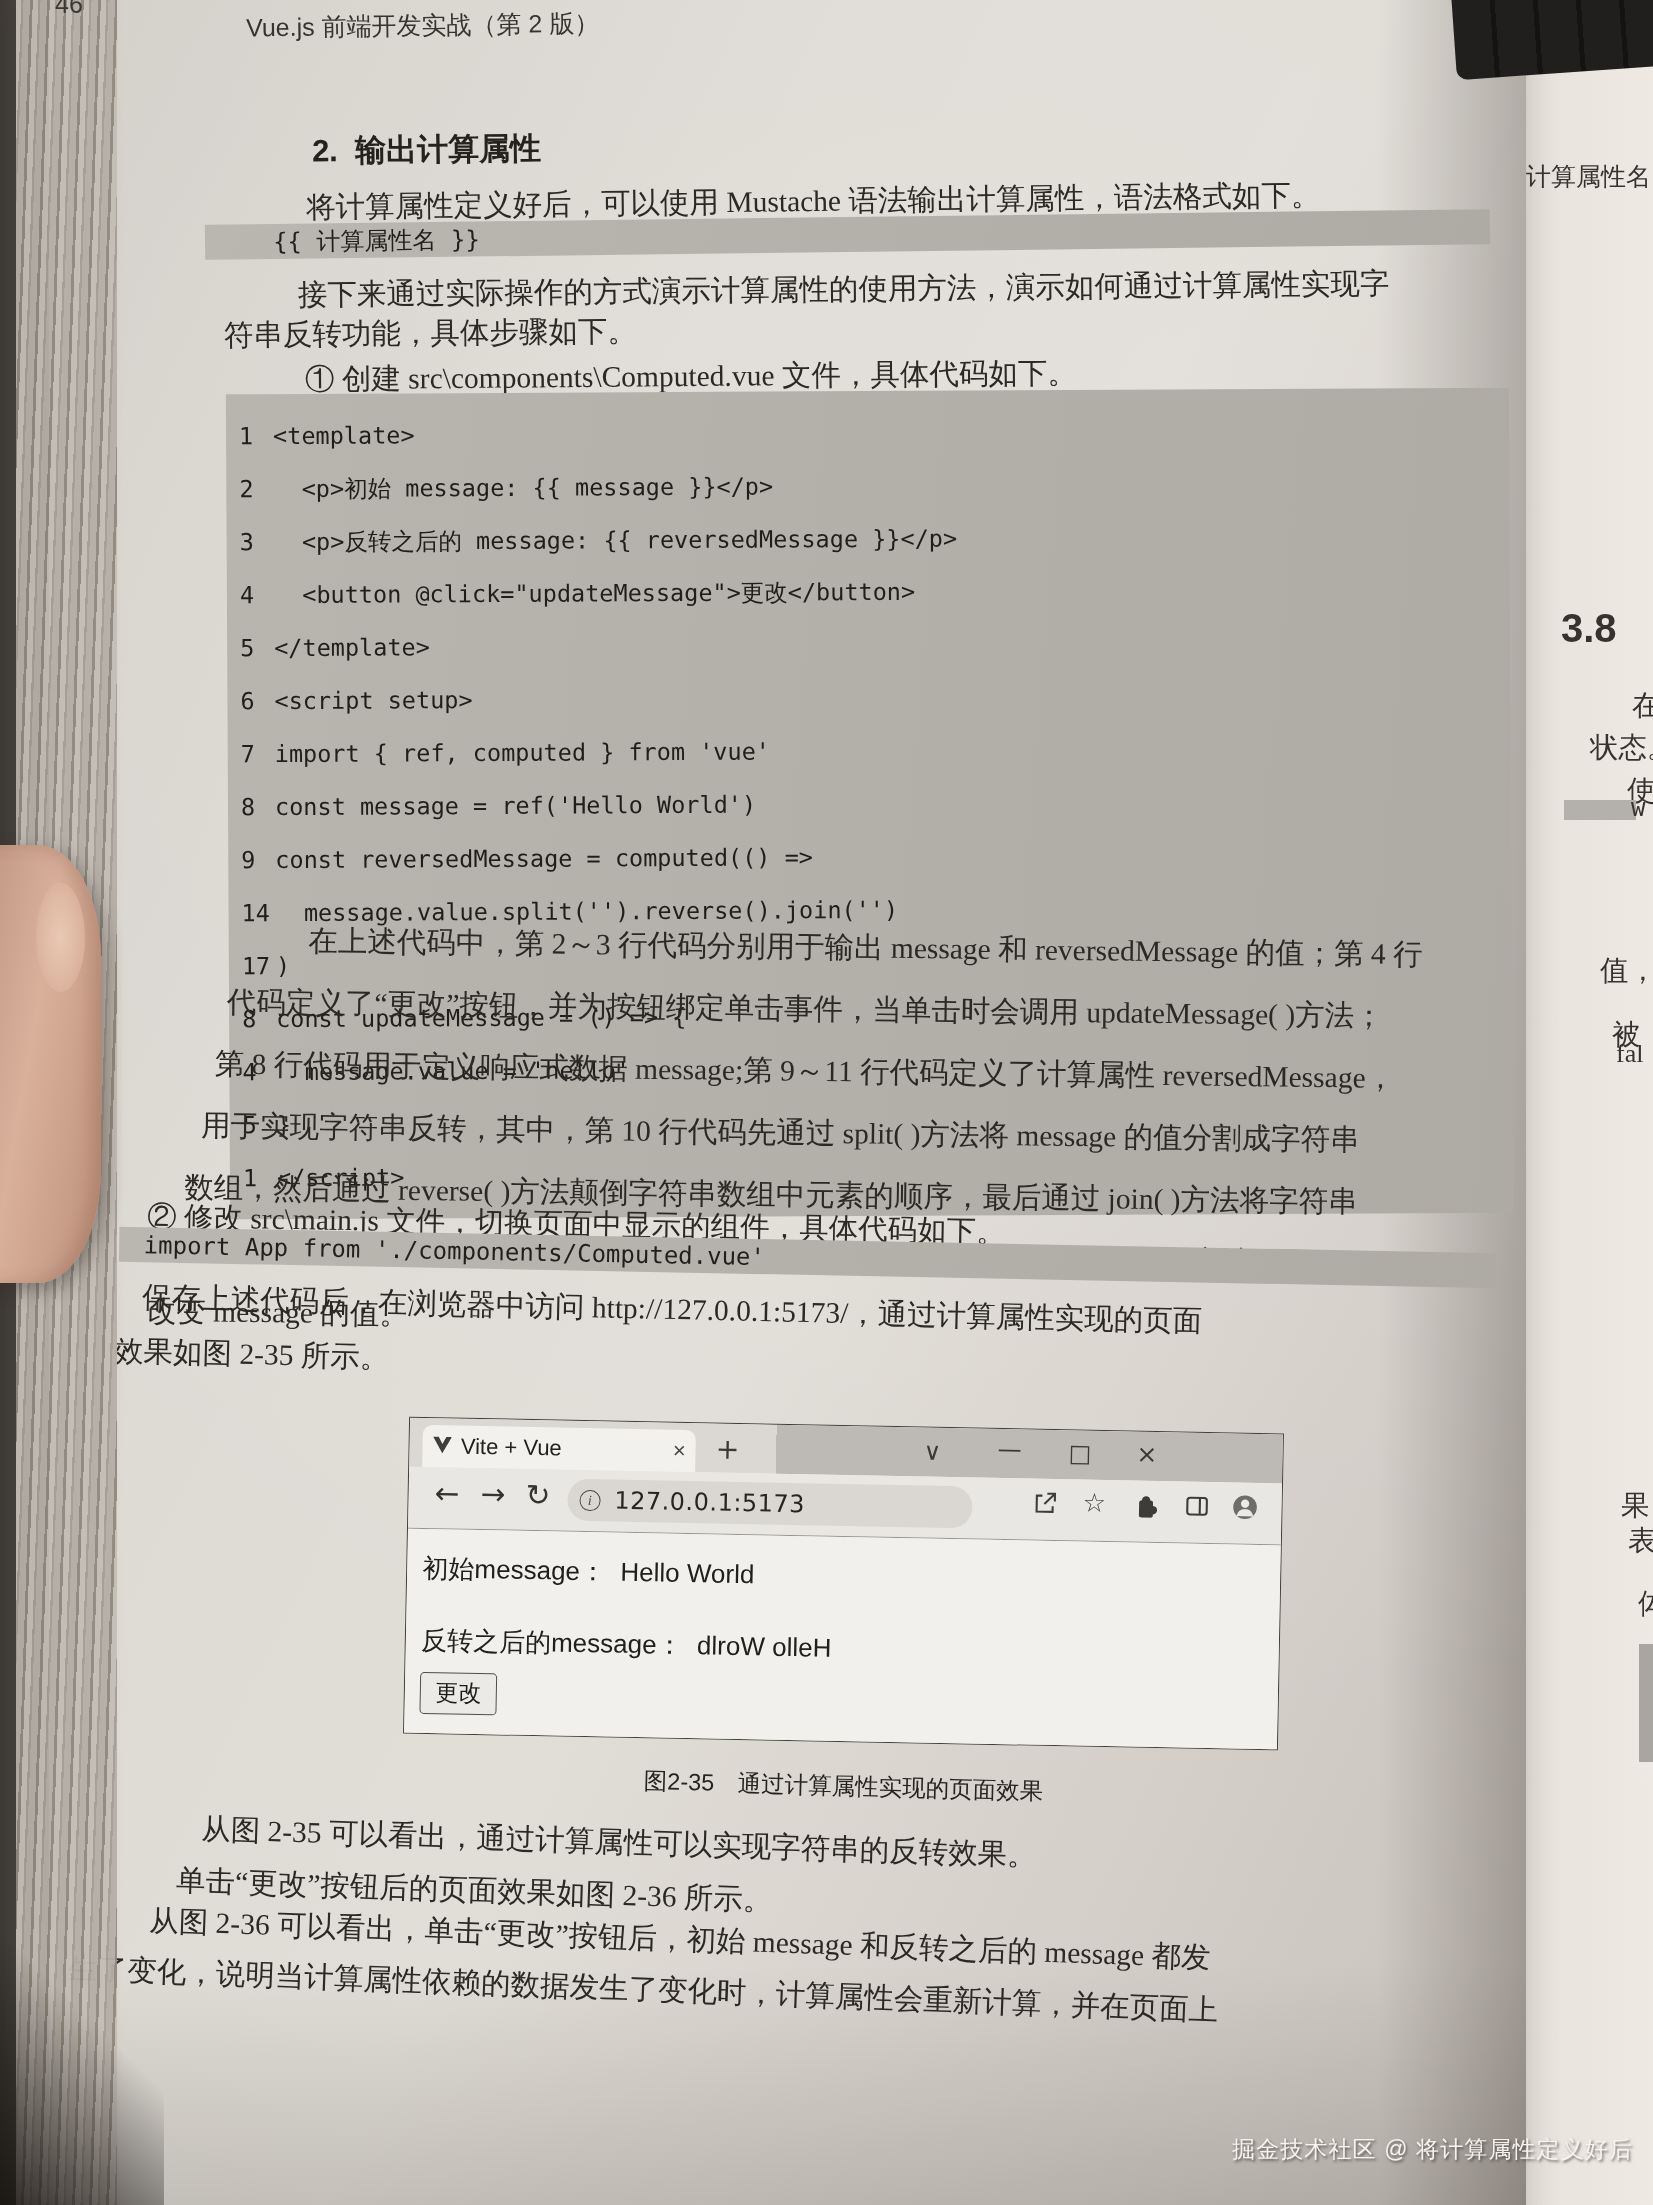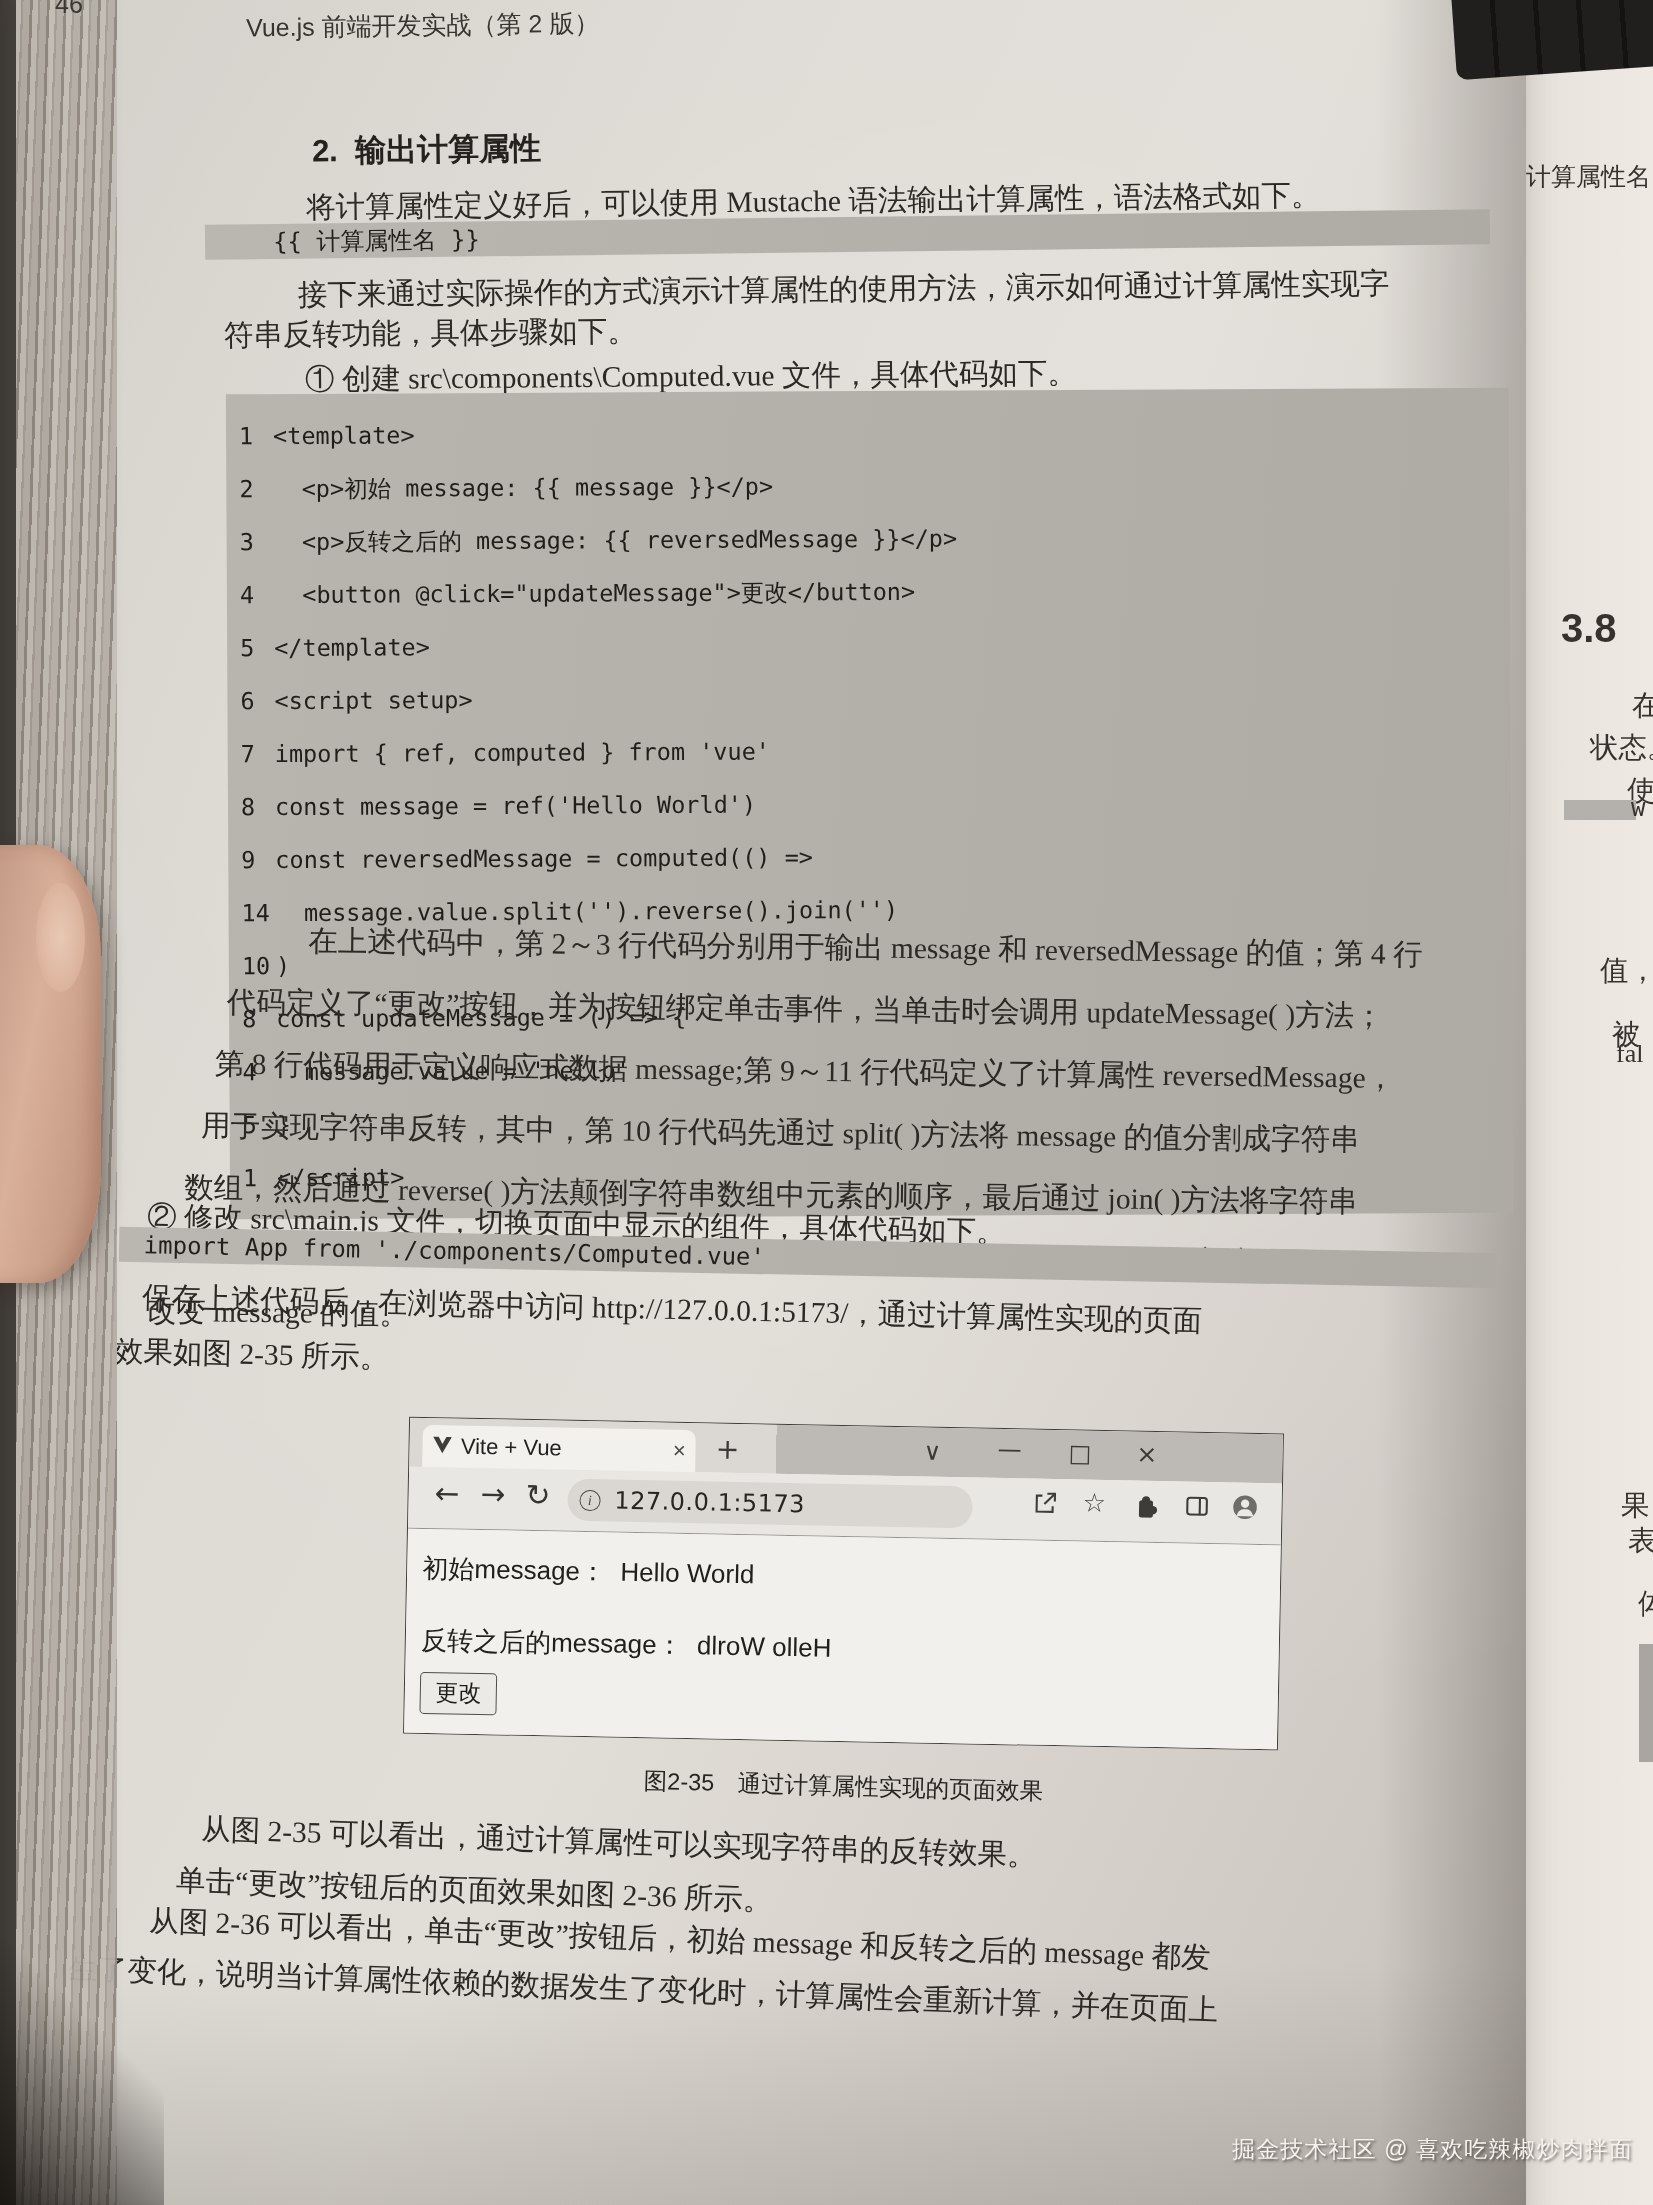--- a/index.html
+++ b/index.html
@@ -122,21 +122,21 @@
         <div class="code-line"><span class="num">1</span><span>&lt;template&gt;</span></div>
         <div class="code-line"><span class="num">2</span><span>  &lt;p&gt;初始 message: {{ message }}&lt;/p&gt;</span></div>
         <div class="code-line"><span class="num">3</span><span>  &lt;p&gt;反转之后的 message: {{ reversedMessage }}&lt;/p&gt;</span></div>
         <div class="code-line"><span class="num">4</span><span>  &lt;button @click="updateMessage"&gt;更改&lt;/button&gt;</span></div>
         <div class="code-line"><span class="num">5</span><span>&lt;/template&gt;</span></div>
         <div class="code-line"><span class="num">6</span><span>&lt;script setup&gt;</span></div>
         <div class="code-line"><span class="num">7</span><span>import { ref, computed } from 'vue'</span></div>
         <div class="code-line"><span class="num">8</span><span>const message = ref('Hello World')</span></div>
         <div class="code-line"><span class="num">9</span><span>const reversedMessage = computed(() =&gt;</span></div>
         <div class="code-line"><span class="num">14</span><span>  message.value.split('').reverse().join('')</span></div>
-        <div class="code-line"><span class="num">10</span><span>)</span></div>
+        <div class="code-line"><span class="num">17</span><span>)</span></div>
         <div class="code-line"><span class="num">8</span><span>const updateMessage = () =&gt; {</span></div>
         <div class="code-line"><span class="num">4</span><span>  message.value = 'hello'</span></div>
         <div class="code-line"><span class="num">5</span><span>}</span></div>
         <div class="code-line"><span class="num">1</span><span>&lt;/script&gt;</span></div>
       </div>
 
       <div class="t" style="left:0;top:931px;transform:rotate(0.7deg);">
         <div class="aline serif" style="margin-left:71px;">在上述代码中，第 2～3 行代码分别用于输出 message 和 reversedMessage 的值；第 4 行</div>
         <div class="aline serif" style="margin-left:-9.8px;">代码定义了“更改”按钮，并为按钮绑定单击事件，当单击时会调用 updateMessage( )方法；</div>
         <div class="aline serif" style="margin-left:-21px;">第 8 行代码用于定义响应式数据 message;第 9～11 行代码定义了计算属性 reversedMessage，</div>
@@ -223,15 +223,15 @@
       <div class="t serif body-l" style="left:-167px;top:1995px;transform:rotate(2.1deg);">生了变化，说明当计算属性依赖的数据发生了变化时，计算属性会重新计算，并在页面上</div>
 
     </div>
   </div>
 
   <div class="page-stack"></div>
   <div class="page-num">46</div>
   <div class="thumb"></div>
   <div class="corner-bl"></div>
 
-  <div class="watermark">掘金技术社区 @ 喜欢吃辣椒炒肉拌面</div>
+  <div class="watermark">掘金技术社区 @ 将计算属性定义好后</div>
 </div>
 
 
 </body></html>

